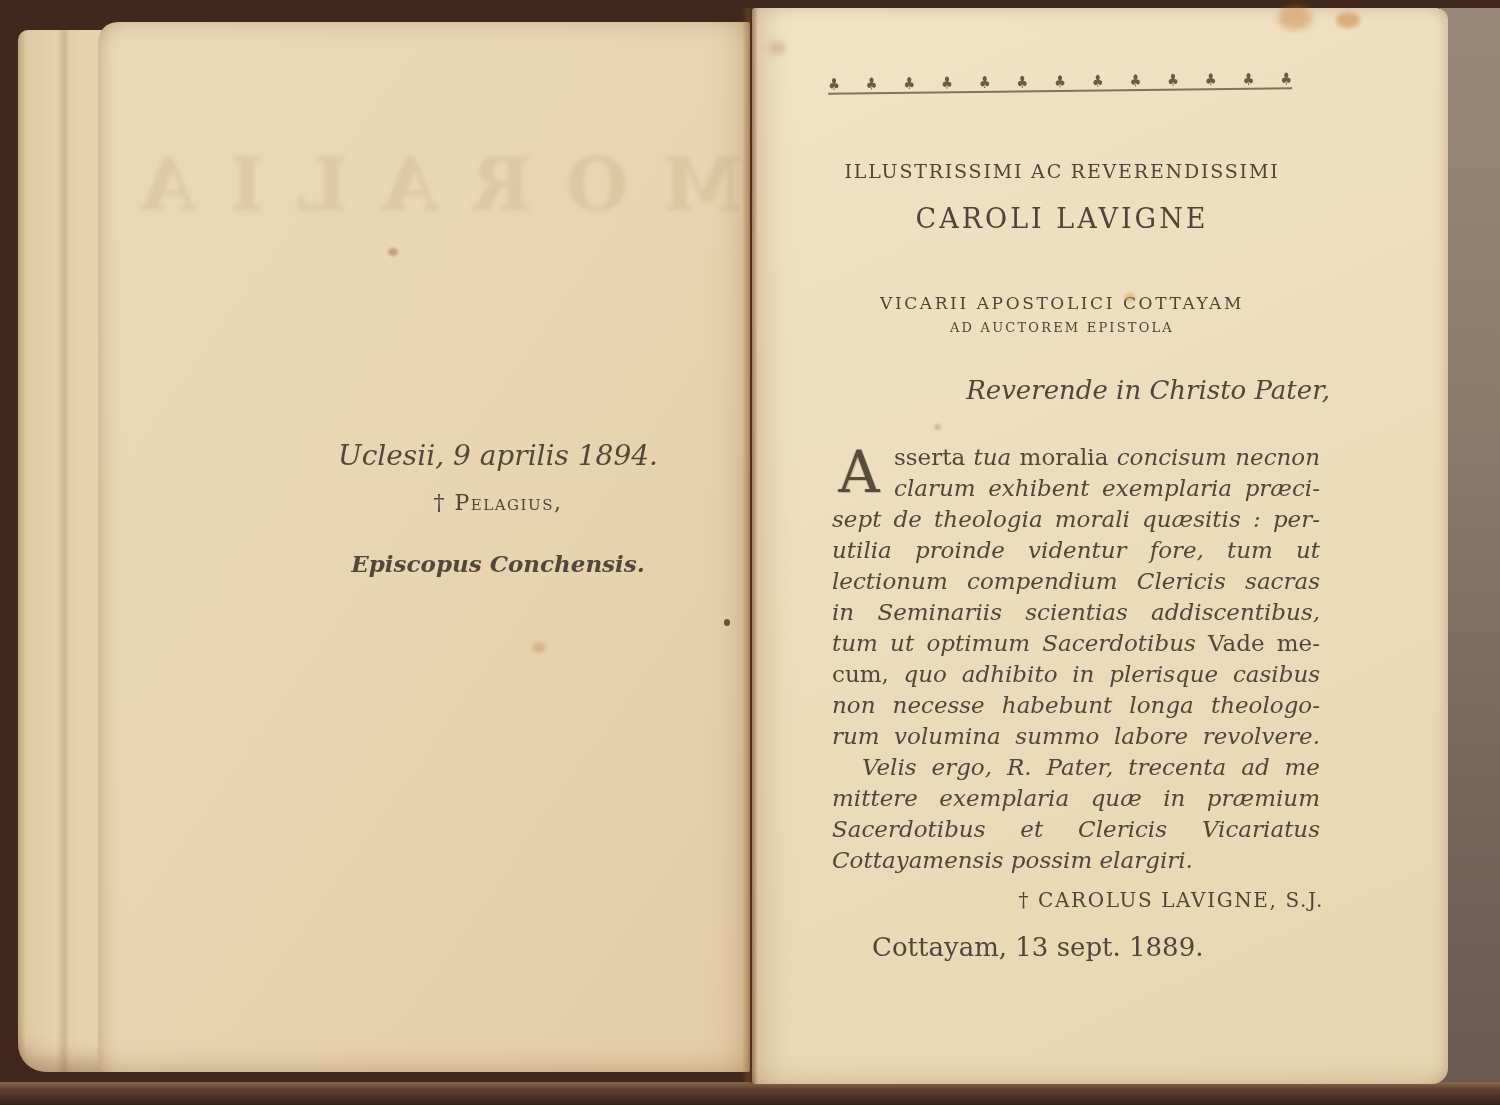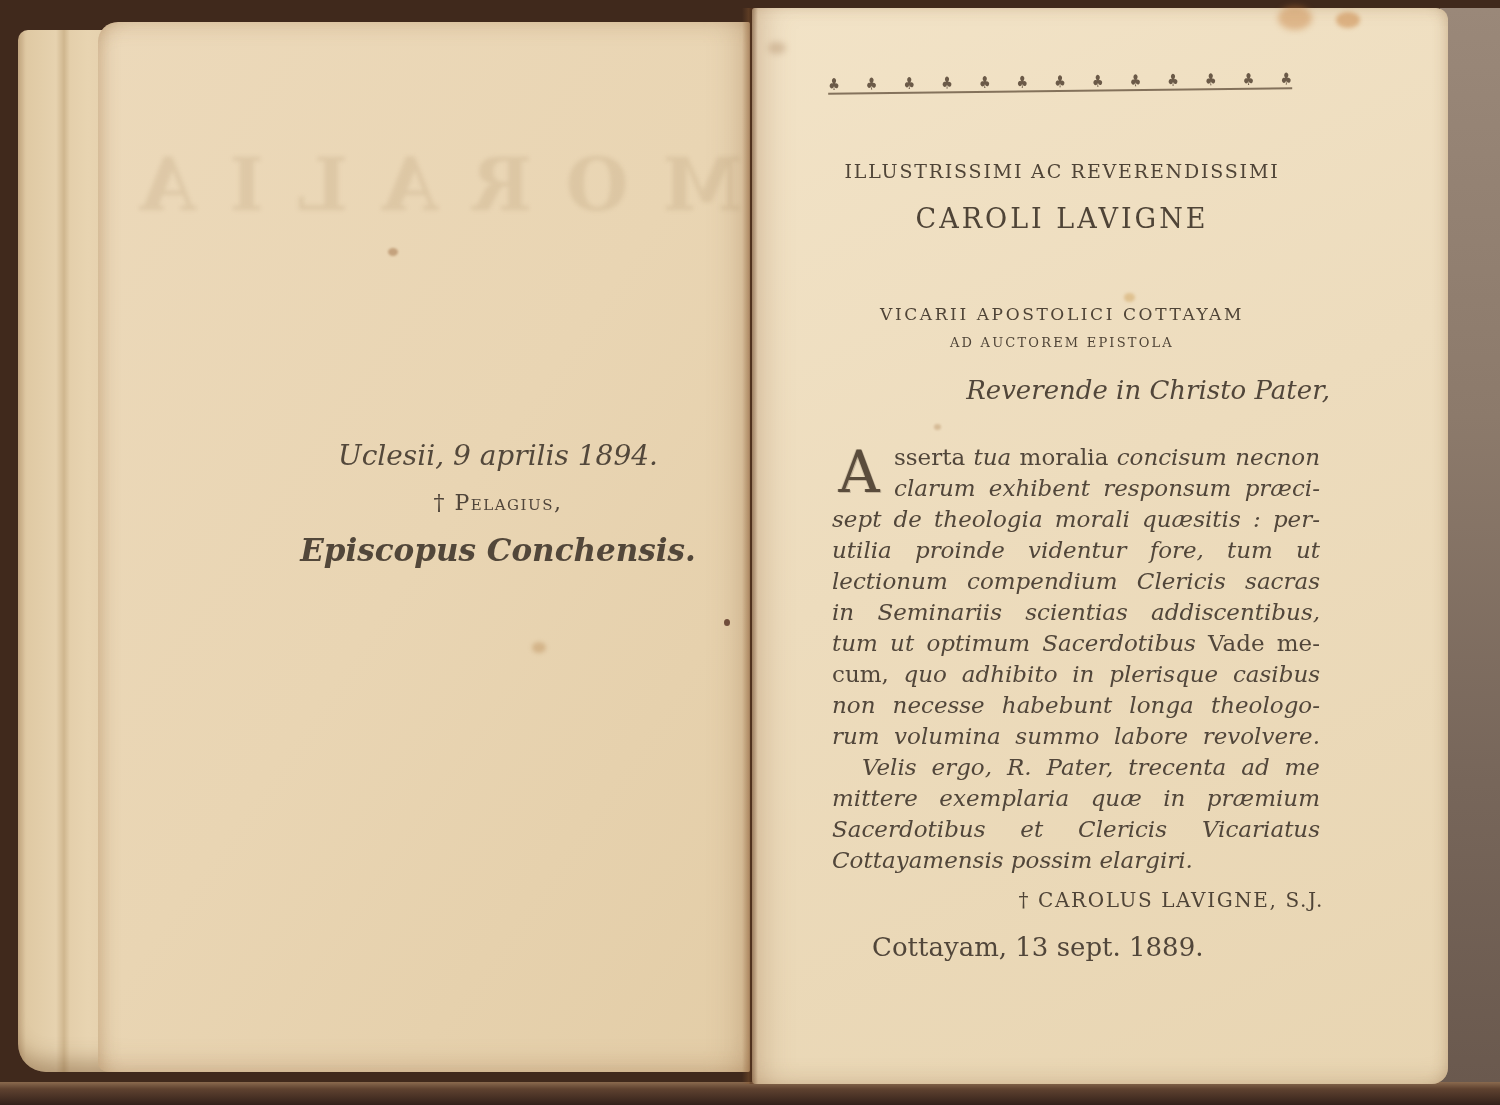--- a/index.html
+++ b/index.html
@@ -68,39 +68,39 @@
     text-align:center;transform:scaleX(-1);
     font-size:72px;letter-spacing:34px;font-weight:bold;
     color:rgba(172,142,100,.20);filter:blur(2px);
     white-space:nowrap;
   }
   .imprimatur-block{position:absolute;left:150px;top:360px;width:500px;height:200px;}
   .imp-line{position:absolute;left:0;width:100%;text-align:center;white-space:nowrap;}
   .imp-heading{top:0;font-size:32px;letter-spacing:3px;color:#4c4134;}
   .imp-date{top:57px;font-size:28px;font-style:italic;color:#53483b;}
   .imp-sign{top:108px;font-size:22px;font-variant:small-caps;letter-spacing:1.5px;color:#50453a;}
-  .imp-title{top:150px;font-size:31px;font-style:italic;font-weight:600;color:#52473a;}
+  .imp-title{top:168px;font-size:23px;font-style:italic;font-weight:600;color:#52473a;}
   
   .ornament-band{
     position:absolute;left:76px;top:50px;width:464px;height:30px;
     display:flex;justify-content:space-between;align-items:flex-end;
     border-bottom:2px solid rgba(95,76,56,.75);
     padding-bottom:2px;transform:rotate(-0.7deg);
   }
   .ornament-band .orn{
     font-family:"DejaVu Sans","Liberation Sans",sans-serif;
     font-size:13px;line-height:13px;color:#5d4c3b;opacity:.9;
     transform:scaleY(1.25);
   }
   .ded{position:absolute;left:60px;width:500px;text-align:center;white-space:nowrap;color:#4f4437;}
   .ded1{top:152px;font-size:19px;letter-spacing:1.8px;}
   .ded2{top:195px;font-size:27px;letter-spacing:3px;}
   .ded3{top:254px;font-size:15px;letter-spacing:1.4px;}
-  .ded4{top:296px;font-size:17px;letter-spacing:2.6px;}
-  .ded5{top:327px;font-size:13px;letter-spacing:2.2px;}
+  .ded4{top:285px;font-size:17px;letter-spacing:2.6px;}
+  .ded5{top:312px;font-size:13px;letter-spacing:2.2px;}
   .salutation{
     position:absolute;left:80px;top:367px;width:498px;
     text-align:right;font-style:italic;font-size:26px;color:#51463a;
     white-space:nowrap;
   }
   .letter-body{position:absolute;left:80px;top:434px;width:488px;font-size:23px;line-height:31px;color:#51463a;}
   .drop-cap{
     float:left;width:54px;height:58px;margin:3px 8px 0 0;
     font-size:57px;line-height:54px;text-align:center;color:#5a4c3c;
     text-shadow:1px 1px 0 rgba(90,76,60,.25), -1px 0 0 rgba(90,76,60,.18);
@@ -159,21 +159,21 @@
     <div class="ded ded1">ILLUSTRISSIMI AC REVERENDISSIMI</div>
     <div class="ded ded2">CAROLI LAVIGNE</div>
     <div class="ded ded4">VICARII APOSTOLICI COTTAYAM</div>
     <div class="ded ded5">AD AUCTOREM EPISTOLA</div>
 
     <div class="salutation">Reverende in Christo Pater,</div>
 
     <div class="letter-body">
       <div class="drop-cap">A</div>
     <div class="bline"><span class="rom">sserta </span><span class="ital">tua </span><span class="rom">moralia </span><span class="ital">concisum necnon</span></div>
-        <div class="bline"><span class="ital">clarum exhibent responsum præci-</span></div>
+        <div class="bline"><span class="ital">clarum exhibent exemplaria præci-</span></div>
         <div class="bline"><span class="ital">sept de theologia morali quæsitis : per-</span></div>
         <div class="bline"><span class="ital">utilia proinde videntur fore, tum ut</span></div>
         <div class="bline"><span class="ital">lectionum compendium Clericis sacras</span></div>
         <div class="bline"><span class="ital">in Seminariis scientias addiscentibus,</span></div>
         <div class="bline"><span class="ital">tum ut optimum Sacerdotibus </span><span class="rom">Vade me-</span></div>
         <div class="bline"><span class="rom">cum, </span><span class="ital">quo adhibito in plerisque casibus</span></div>
         <div class="bline"><span class="ital">non necesse habebunt longa theologo-</span></div>
         <div class="bline"><span class="ital">rum volumina summo labore revolvere.</span></div>
         <div class="bline indent"><span class="ital">Velis ergo, R. Pater, trecenta ad me</span></div>
         <div class="bline"><span class="ital">mittere exemplaria quæ in præmium</span></div>

